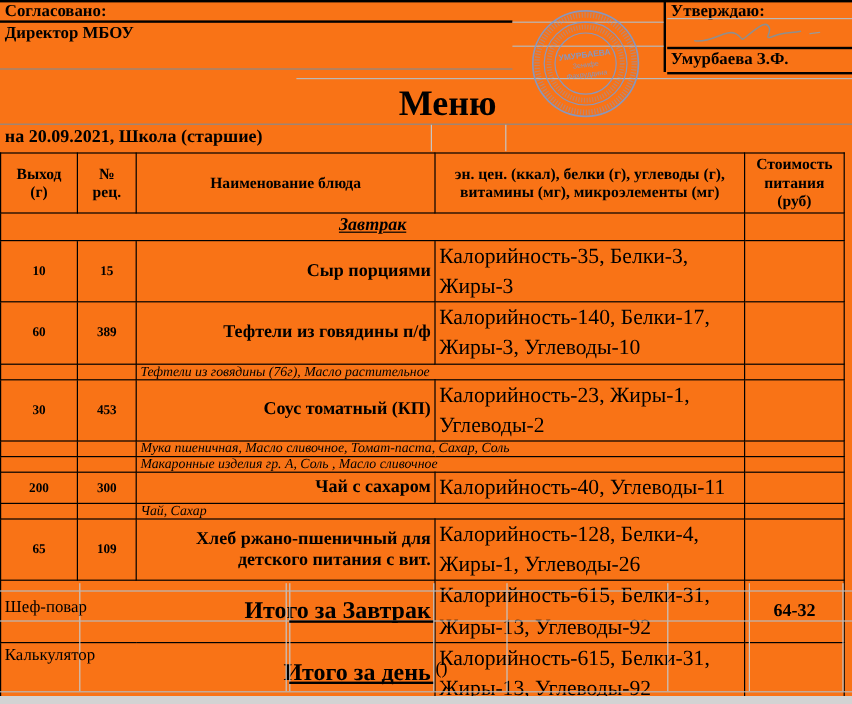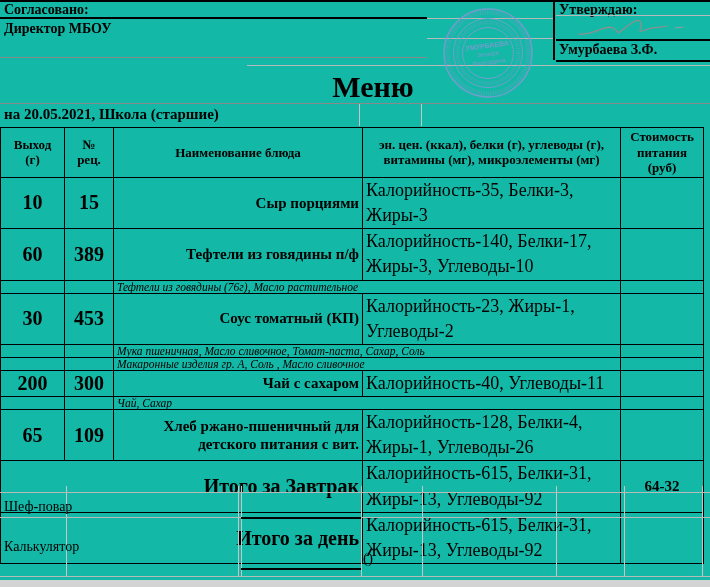--- a/index.html
+++ b/index.html
@@ -1,17 +1,17 @@
 <!DOCTYPE html>
 <html lang="ru"><head>
 <meta charset="utf-8">
 <style>
   html,body{margin:0;padding:0;background:#fff;}
   .page{
-    position:relative;width:710px;height:587px;background:#14b8a6;overflow:hidden;
+    position:relative;width:710px;height:587px;background:#f97316;overflow:hidden;
     font-family:"Liberation Serif","DejaVu Serif",serif;color:#000;
   }
   
   .hl{position:absolute;height:1px;background:#b9b9b9;}
   .hl.dark{background:#000;height:2px;}
   .hl.mid{background:#8a8a8a;}
   .vl{position:absolute;width:1px;background:#c6c6c6;}
   .vl.dark{background:#000;width:2px;}
   .abs{position:absolute;}
   
@@ -20,21 +20,21 @@
   .subtitle{font-size:15px;font-weight:bold;white-space:nowrap;}
   
   table.menu{
     position:absolute;left:0;top:127px;width:703px;border-collapse:collapse;table-layout:fixed;
   }
   table.menu td,table.menu th{
     border:1.5px solid #000;padding:0 3px;overflow:hidden;
   }
   table.menu th{font-size:13px;font-weight:bold;text-align:center;line-height:1.2;padding:1px 4px;}
   th.small{font-size:12.5px;}
-  td.out,td.rec{font-size:20px;font-weight:bold;text-align:center;vertical-align:middle;}
+  td.out,td.rec{font-size:11px;font-weight:bold;text-align:center;vertical-align:middle;}
   td.name{font-size:15px;font-weight:bold;text-align:right;vertical-align:middle;line-height:1.25;padding-left:4px;}
   td.nutr{font-size:18px;text-align:left;vertical-align:top;line-height:1.4;padding:1px 4px;}
   td.ing{font-size:11.5px;font-style:italic;vertical-align:middle;padding-left:5px;white-space:nowrap;}
   td.cost{font-size:15px;font-weight:bold;text-align:center;vertical-align:middle;}
   td.section{font-size:15px;font-weight:bold;font-style:italic;text-align:center;text-decoration:underline;vertical-align:middle;}
   td.total{font-size:20px;font-weight:bold;text-align:right;vertical-align:middle;padding-right:5px;}
   tr.h38{height:38px;} tr.h36{height:36px;margin-left:40px;} tr.h32{height:32px;} tr.h24{height:24px;} tr.h23{height:23px;} tr.h13{height:13px;}
   
   .foot-lbl{font-size:14px;white-space:nowrap;text-align:center;}
   .parens{font-size:15px;}
@@ -83,38 +83,42 @@
       <text x="47" y="42" font-size="7" font-weight="bold">УМУРБАЕВА</text>
       <text x="47" y="50" font-size="6">Зенифе</text>
       <text x="47" y="58" font-size="6">Фахруддина</text>
     </g>
   </svg>
 
   <div class="title" style="top:70px;">Меню</div>
   <div class="hl mid" style="left:0;top:103px;width:710px;"></div>
   <div class="vl" style="left:359px;top:104px;height:22px;"></div>
   <div class="vl" style="left:421px;top:104px;height:22px;"></div>
-  <div class="abs subtitle" style="left:4px;top:106px;">на 20.05.2021,  Школа (старшие)</div>
+  <div class="abs subtitle" style="left:4px;top:106px;">на 20.09.2021,  Школа (старшие)</div>
 
   <table class="menu">
     <colgroup>
       <col style="width:64px">
         <col style="width:49px">
         <col style="width:249px">
         <col style="width:258px">
         <col style="width:83px">
     </colgroup>
     <tbody>
       <tr class="h38">
         <th>Выход (г)</th>
         <th>№ рец.</th>
         <th>Наименование блюда</th>
         <th class="small">эн. цен. (ккал), белки (г), углеводы (г), витамины (мг), микроэлементы (мг)</th>
         <th class="small">Стоимость питания (руб)</th>
       </tr>
+      <tr class="h23">
+        <td class="section" colspan="4">Завтрак</td>
+        <td></td>
+      </tr>
 
       <tr class="h24">
         <td class="out">10</td>
         <td class="rec">15</td>
         <td class="name">Сыр порциями</td>
         <td class="nutr">Калорийность-35, Белки-3, Жиры-3</td>
         <td></td>
       </tr>
 
       <tr class="h36">

